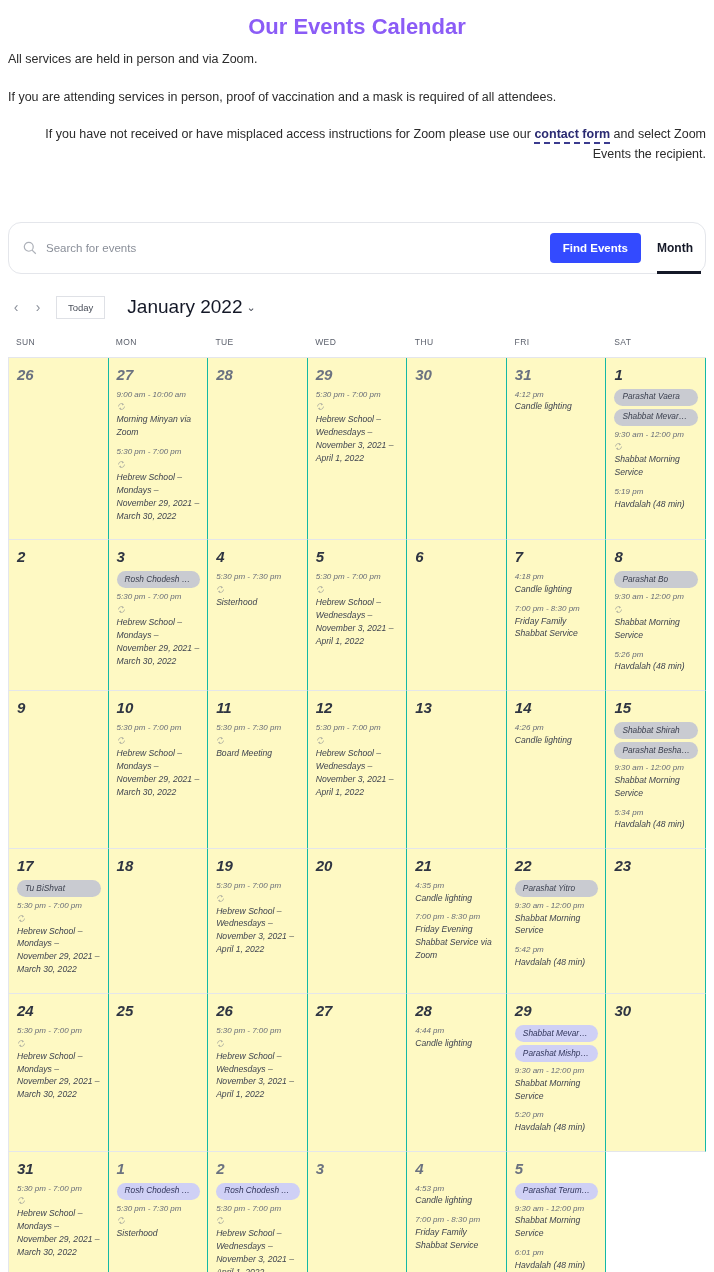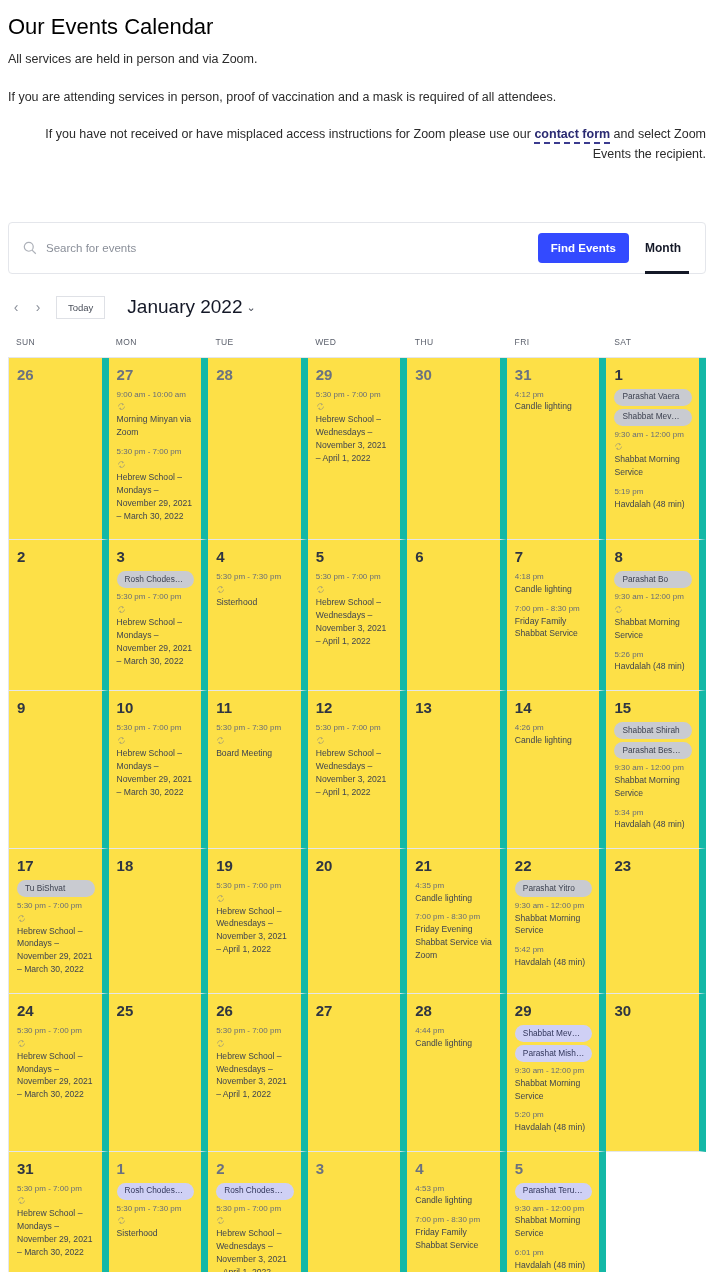--- a/index.html
+++ b/index.html
@@ -9,49 +9,50 @@
     background: #ffffff;
     font-family: "Liberation Sans", sans-serif;
     color: #141827;
     -webkit-font-smoothing: antialiased;
   }
 
   
   .intro { padding: 8px 8px 0 8px; }
   .page-title {
     font-size: 22px;
-    font-weight: 400;
-    color: #000000;
+    font-weight: 700;
+    color: #8b5cf6;
     margin: 6px 0 10px 0;
     line-height: 1.2;
+    text-align: center;
   }
   .intro p {
     font-size: 12.5px;
     line-height: 1.55;
     color: #2b2b2b;
     margin: 0 0 18px 0;
   }
   .intro p:last-child { margin-bottom: 0; text-align: right; }
   .contact-link {
     color: #2a2a72;
     font-weight: bold;
     text-decoration: none;
     border-bottom: 2px dashed #3b3b8f;
     padding-bottom: 1px;
   }
 
   
   .events-wrap { padding: 0 8px; margin-top: 58px; }
   .search-bar {
     border: 1px solid #e4e6eb;
-    border-radius: 4px;
+    border-radius: 13px;
     height: 52px;
     display: flex;
     align-items: center;
-    padding: 0 20px 0 14px;
+    padding: 0 8px 0 14px;
     background: #fff;
     position: relative;
   }
   .search-icon { width: 14px; height: 14px; flex: 0 0 auto; margin-right: 9px; opacity: .55; }
   .search-input {
     flex: 1 1 auto;
     border: none;
     outline: none;
     font-family: "Liberation Sans", sans-serif;
     font-size: 11.5px;
@@ -145,26 +146,27 @@
     padding: 4px 0 10px 8px;
     text-transform: uppercase;
   }
   .grid {
     display: grid;
     grid-template-columns: repeat(7, 1fr);
     border-top: 1px solid #e4e6eb;
     border-left: 1px solid #e4e6eb;
   }
   .cell {
-    border-right: 7px solid #14b8a6;
+    border-right: 1px solid #14b8a6;
     border-bottom: 1px solid #e4e6eb;
     padding: 9px 7px 10px 8px;
     min-height: 135px;
-    background: #fde047;
+    background: #fef9c3;
     overflow: hidden;
+    font-style: italic;
   }
   .daynum {
     font-size: 15px;
     font-weight: bold;
     color: #2f3542;
     margin-bottom: 7px;
     line-height: 1;
     cursor: pointer;
   }
   .daynum.other { color: #6b7280; }

